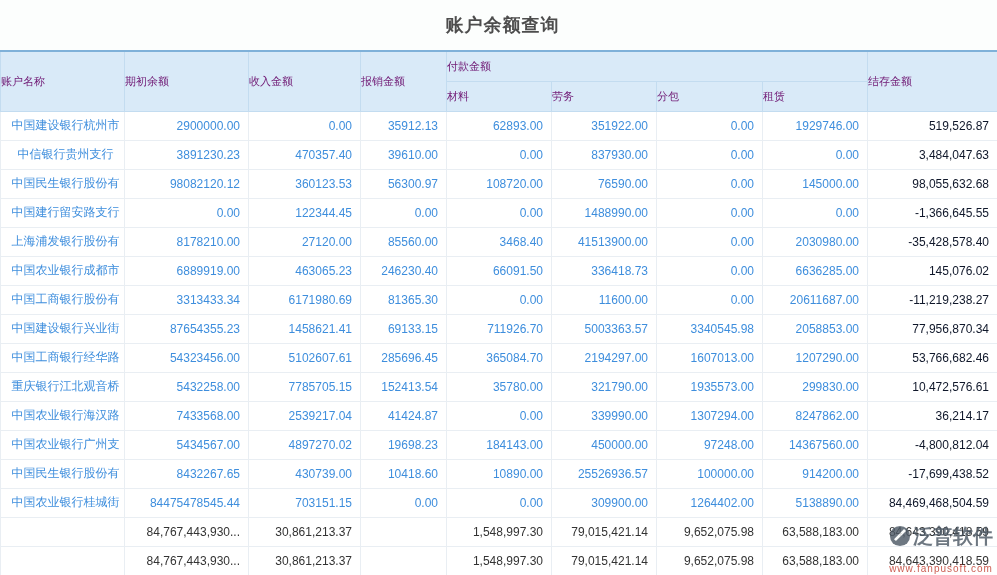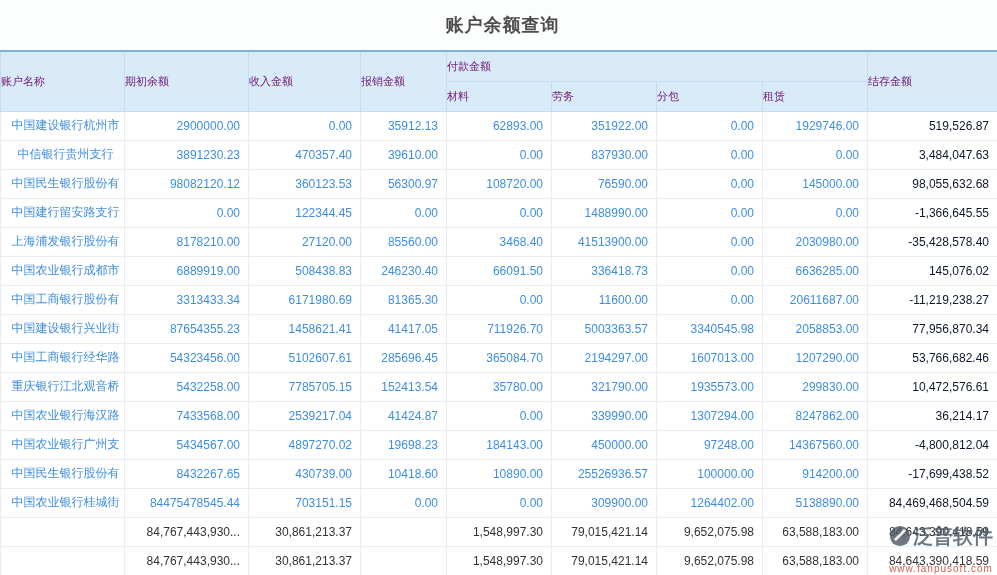--- a/index.html
+++ b/index.html
@@ -168,21 +168,21 @@
         <td class="c-num">85560.00</td>
         <td class="c-num">3468.40</td>
         <td class="c-num">41513900.00</td>
         <td class="c-num">0.00</td>
         <td class="c-num">2030980.00</td>
         <td class="c-num c-balance">-35,428,578.40</td>
       </tr>
       <tr>
         <td class="c-name">中国农业银行成都市</td>
         <td class="c-num">6889919.00</td>
-        <td class="c-num">508438.83</td>
+        <td class="c-num">463065.23</td>
         <td class="c-num">246230.40</td>
         <td class="c-num">66091.50</td>
         <td class="c-num">336418.73</td>
         <td class="c-num">0.00</td>
         <td class="c-num">6636285.00</td>
         <td class="c-num c-balance">145,076.02</td>
       </tr>
       <tr>
         <td class="c-name">中国工商银行股份有</td>
         <td class="c-num">3313433.34</td>
@@ -191,21 +191,21 @@
         <td class="c-num">0.00</td>
         <td class="c-num">11600.00</td>
         <td class="c-num">0.00</td>
         <td class="c-num">20611687.00</td>
         <td class="c-num c-balance">-11,219,238.27</td>
       </tr>
       <tr>
         <td class="c-name">中国建设银行兴业街</td>
         <td class="c-num">87654355.23</td>
         <td class="c-num">1458621.41</td>
-        <td class="c-num">41417.05</td>
+        <td class="c-num">69133.15</td>
         <td class="c-num">711926.70</td>
         <td class="c-num">5003363.57</td>
         <td class="c-num">3340545.98</td>
         <td class="c-num">2058853.00</td>
         <td class="c-num c-balance">77,956,870.34</td>
       </tr>
       <tr>
         <td class="c-name">中国工商银行经华路</td>
         <td class="c-num">54323456.00</td>
         <td class="c-num">5102607.61</td>

